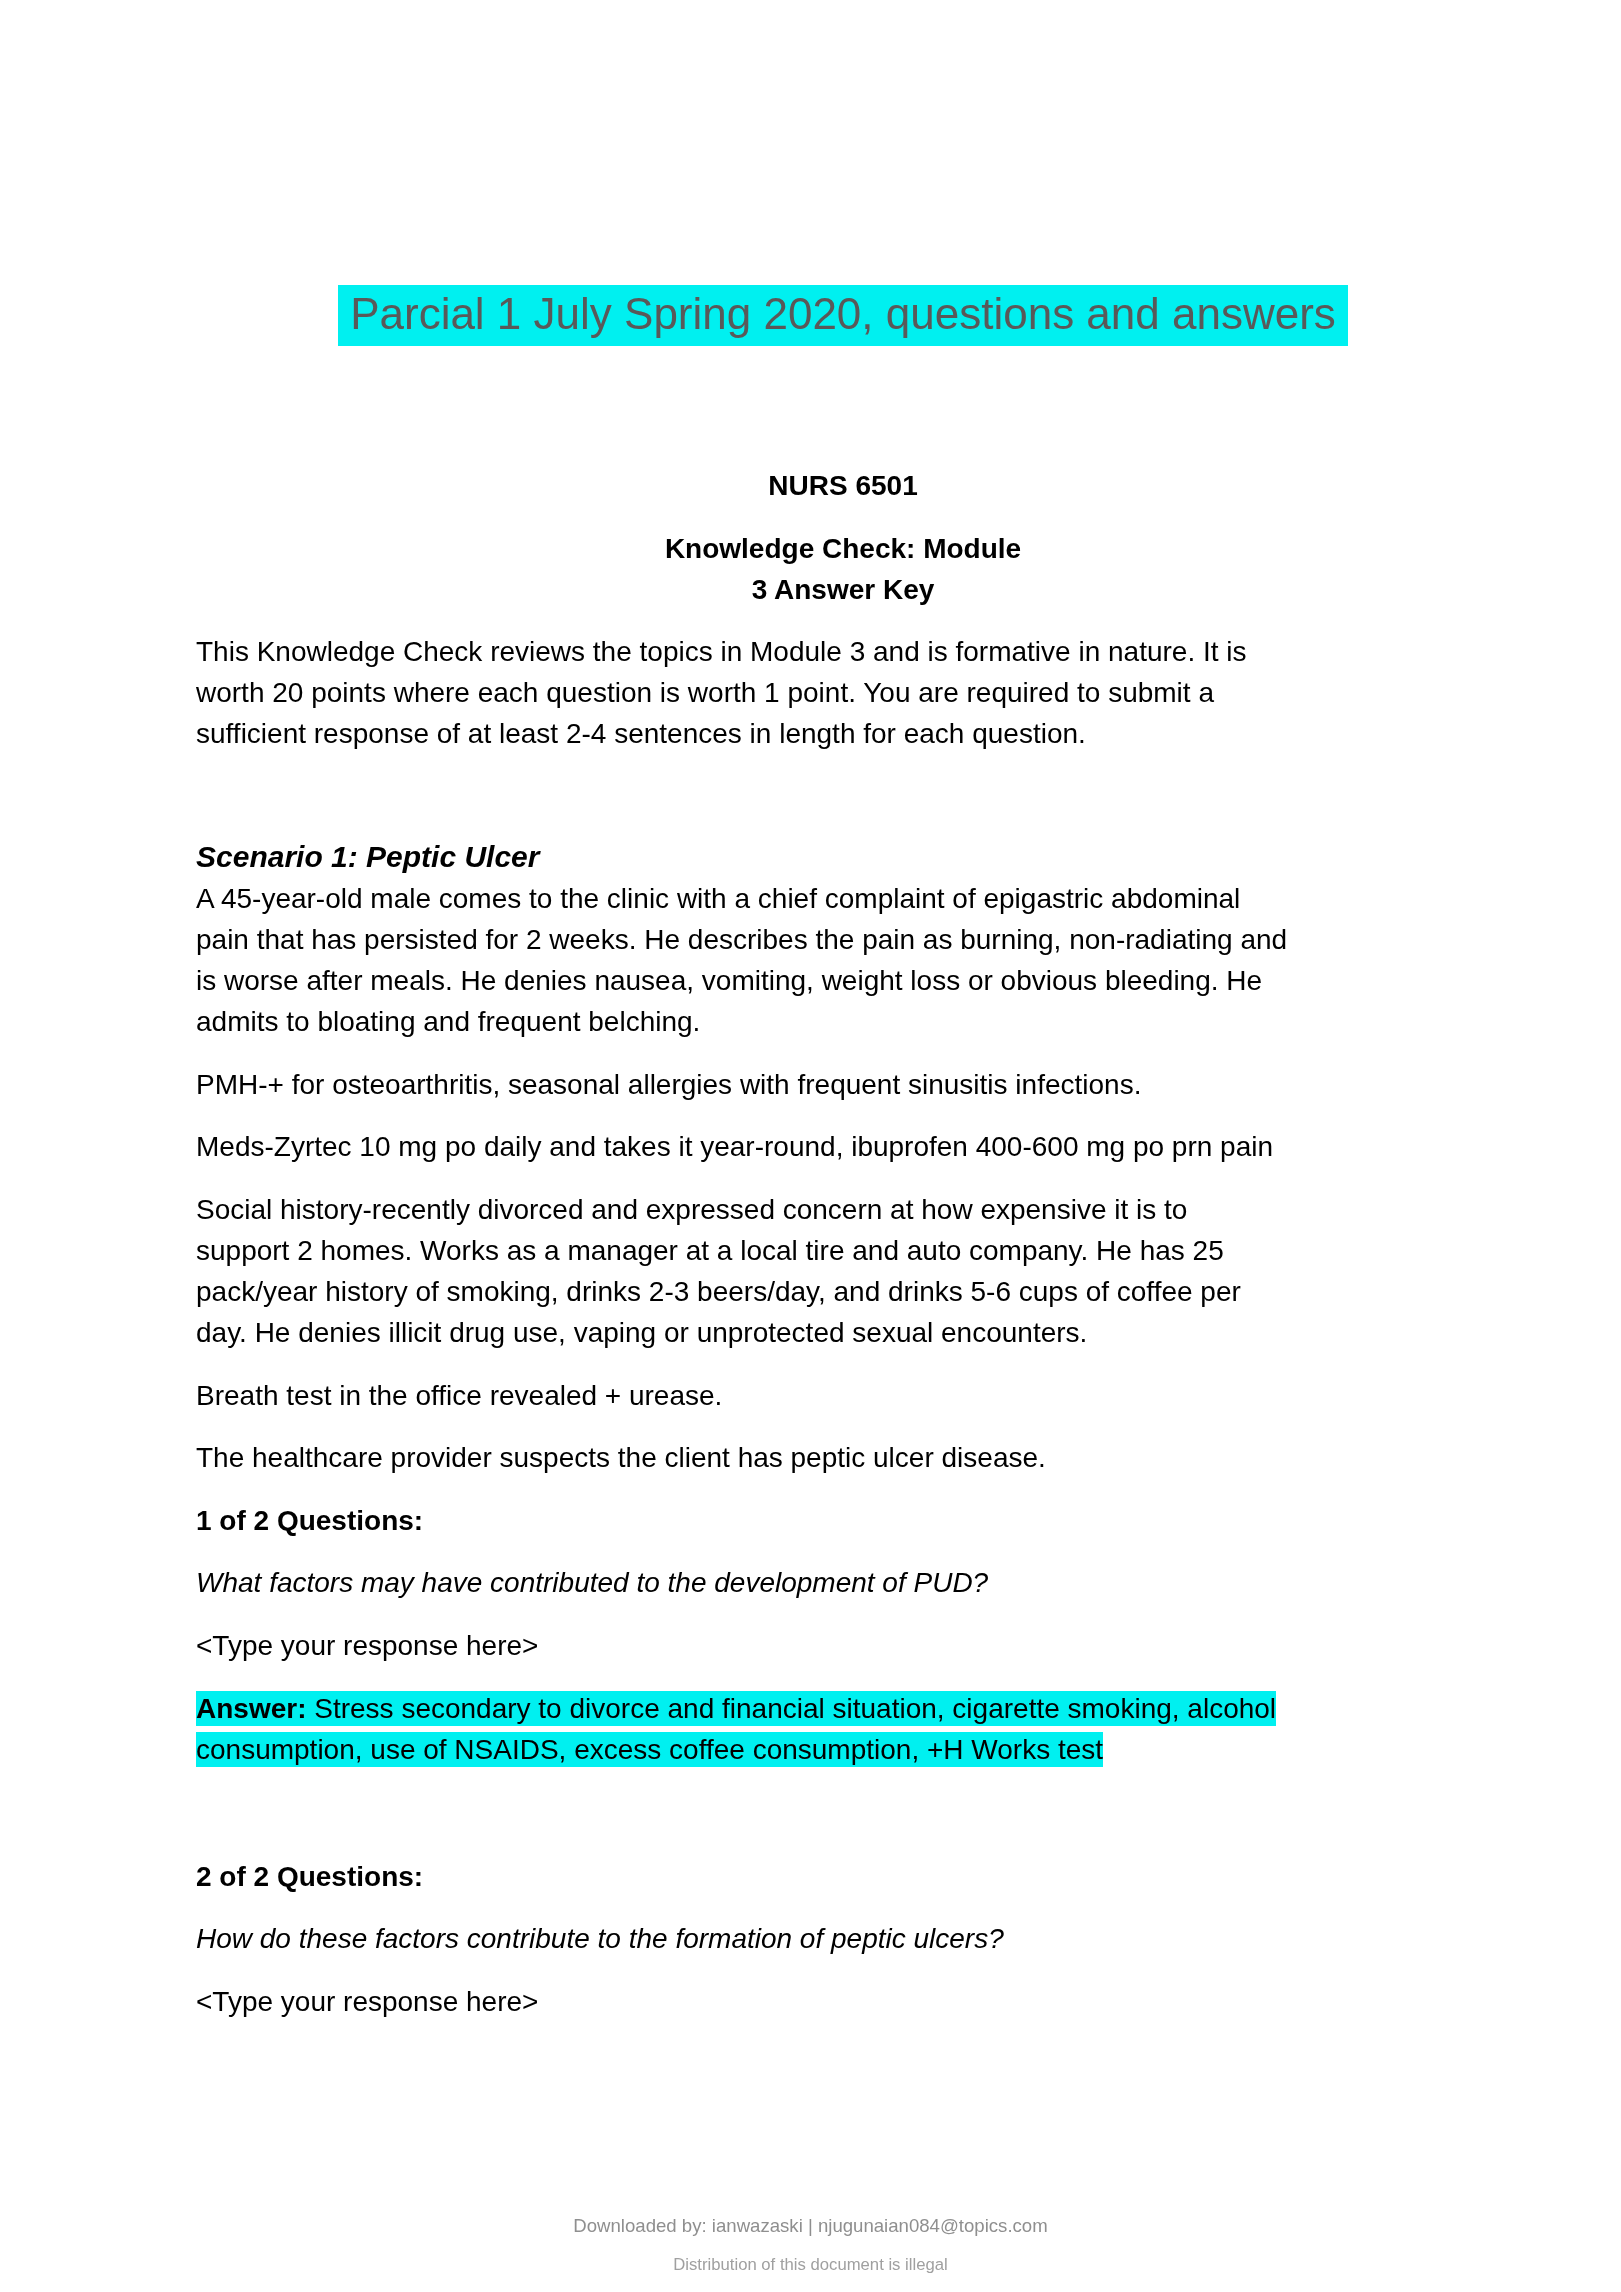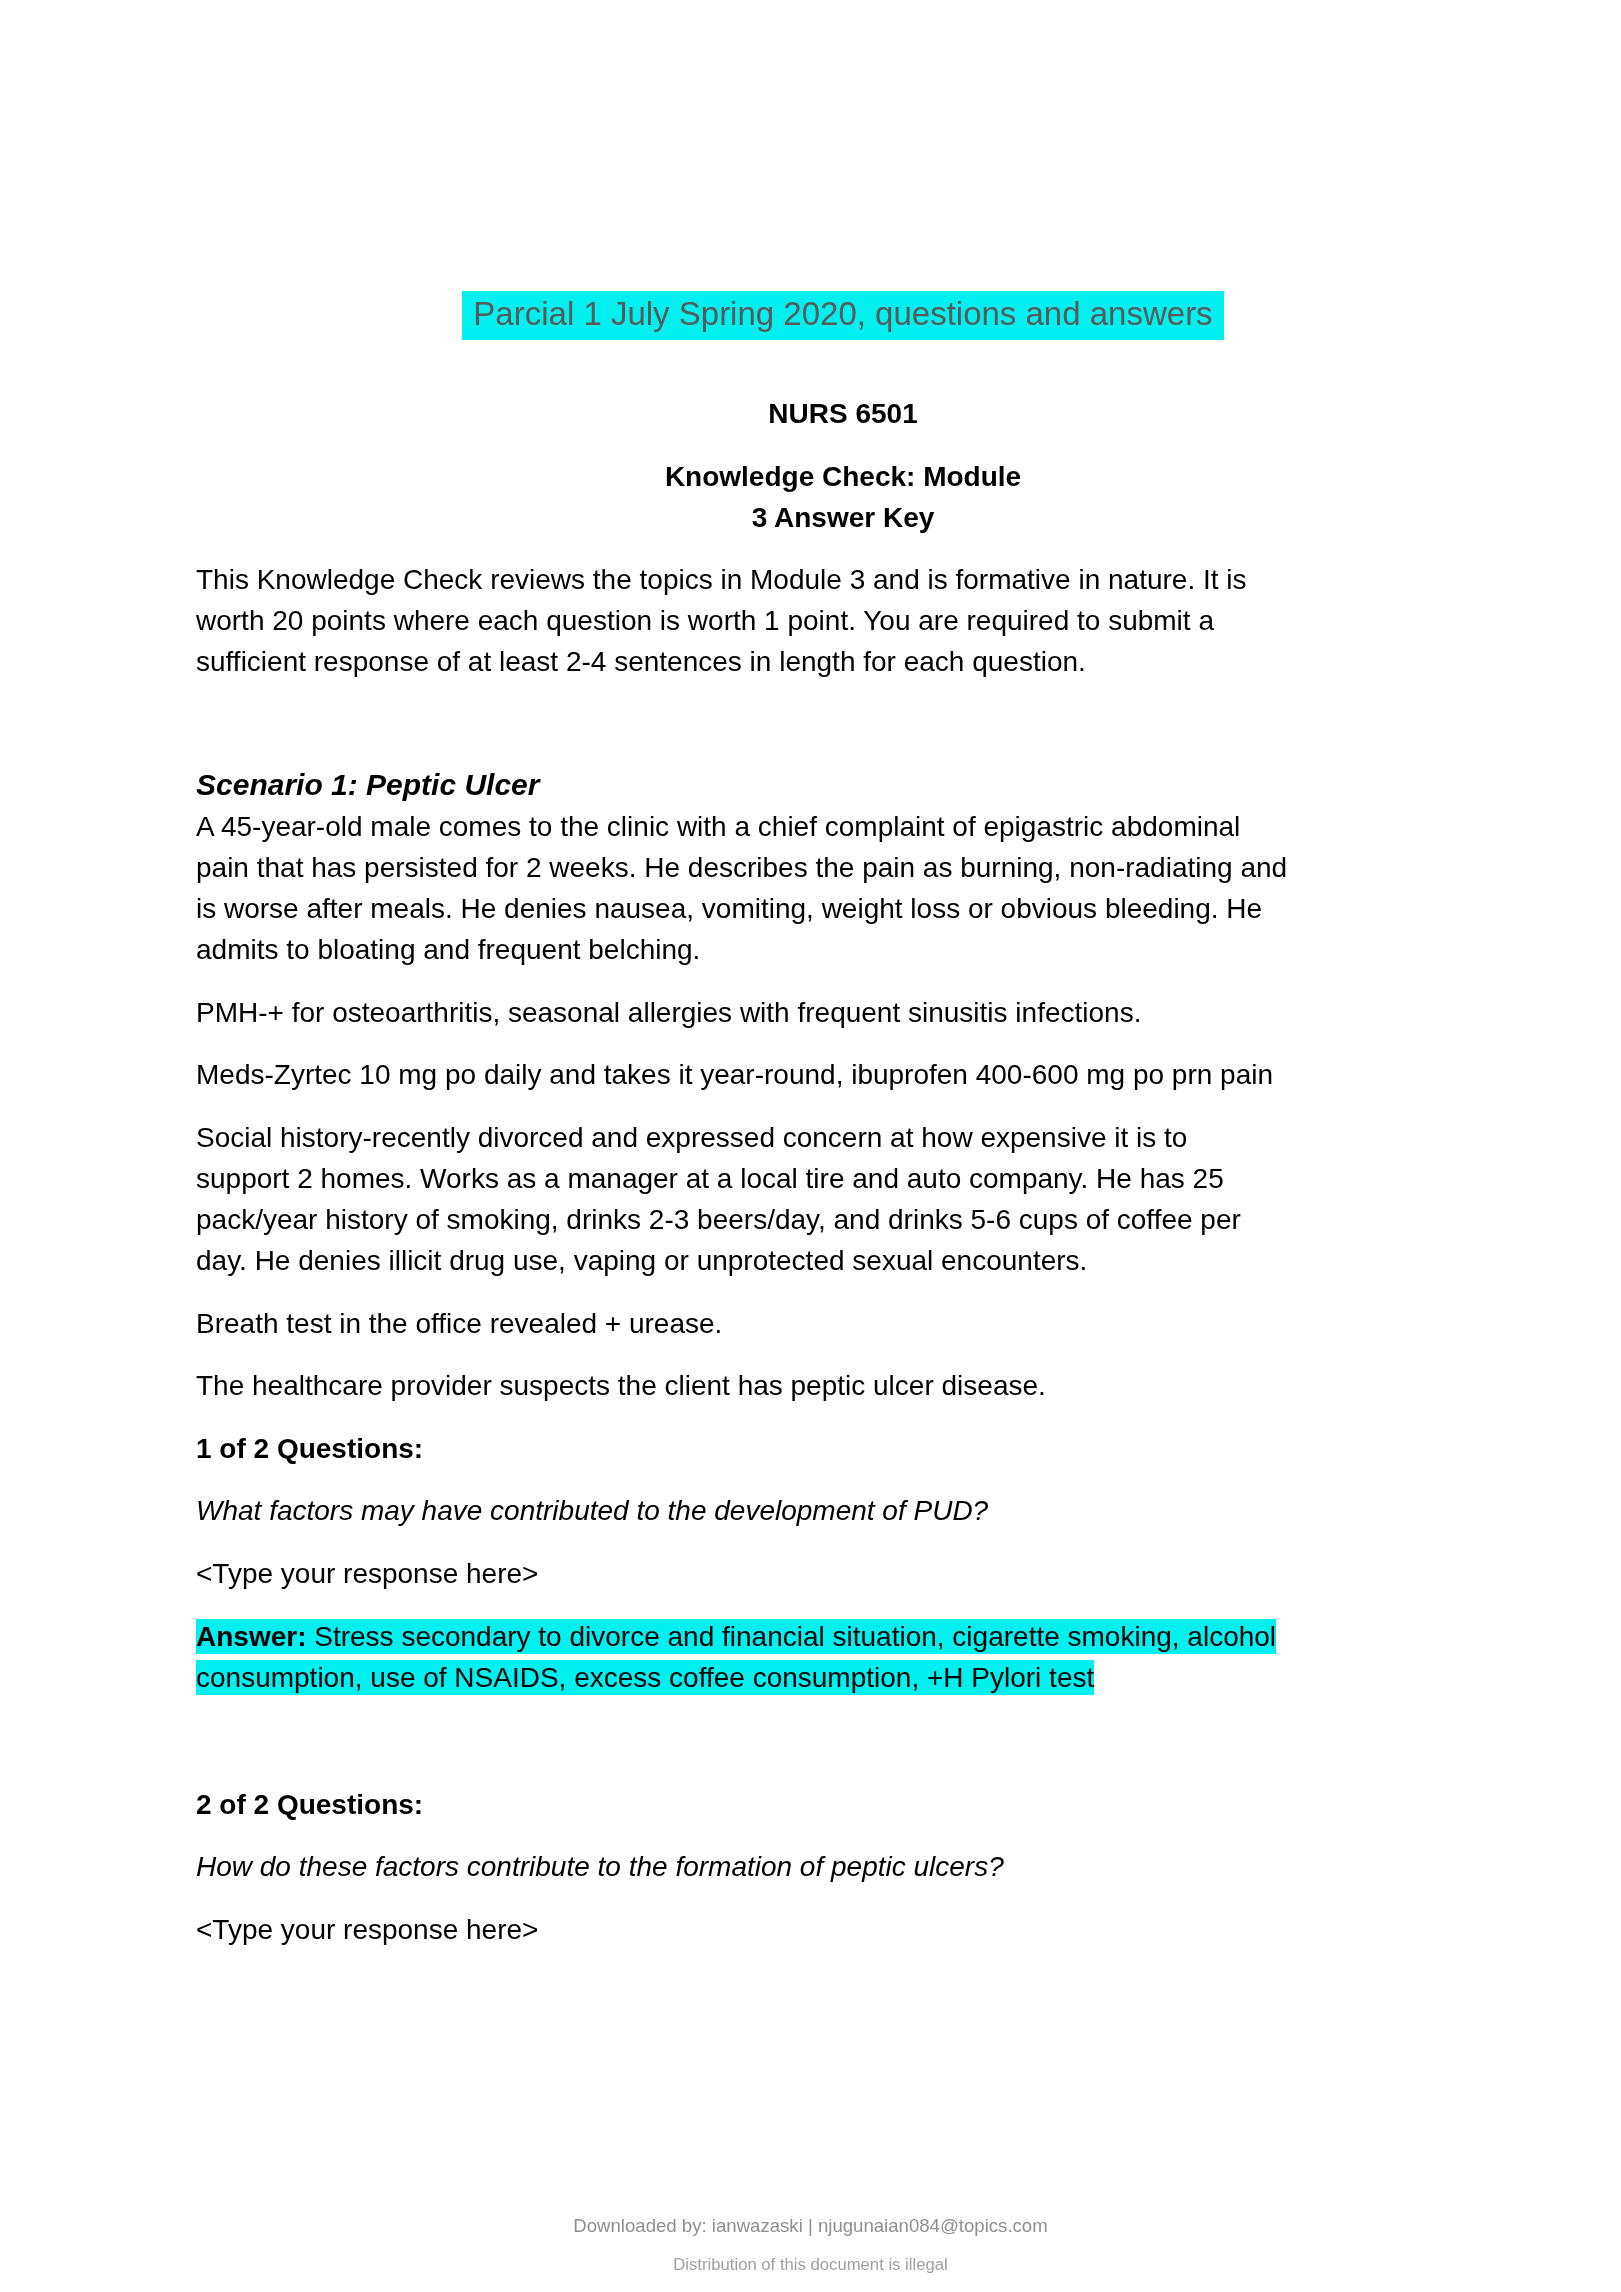--- a/index.html
+++ b/index.html
@@ -25,22 +25,22 @@
     top: 282px;
     width: 1294px;
     font-size: 28px;
     line-height: 41px;
   }
   .content p {
     margin: 0 0 21.6px 0;
     white-space: pre-line;
   }
   .doc-title {
-    margin: 0 0 48px 0;
-    font-size: 33px;
+    margin: 0 0 120px 0;
+    font-size: 44px;
     line-height: 63px;
     font-weight: normal;
     text-align: center;
     white-space: nowrap;
   }
   .doc-title .hl {
     background: var(--highlight);
     color: var(--title-color);
     padding: 3.9px 11.8px 7.8px 11.8px;
   }
@@ -135,21 +135,21 @@
 
     <p>The healthcare provider suspects the client has peptic ulcer disease.</p>
 
     <p class="q-label">1 of 2 Questions:</p>
 
     <p class="q-text">What factors may have contributed to the development of PUD?</p>
 
     <p>&lt;Type your response here&gt;</p>
 
     <p class="answer"><span class="hl"><span class="label">Answer:</span><span> Stress secondary to divorce and financial situation, cigarette smoking, alcohol
-consumption, use of NSAIDS, excess coffee consumption, +H Pylori test</span></span></p>
+consumption, use of NSAIDS, excess coffee consumption, +H Works test</span></span></p>
 
     <p class="q-label q2-label">2 of 2 Questions:</p>
 
     <p class="q-text">How do these factors contribute to the formation of peptic ulcers?</p>
 
     <p>&lt;Type your response here&gt;</p>
 
   </div>
 
   <div class="footer">

